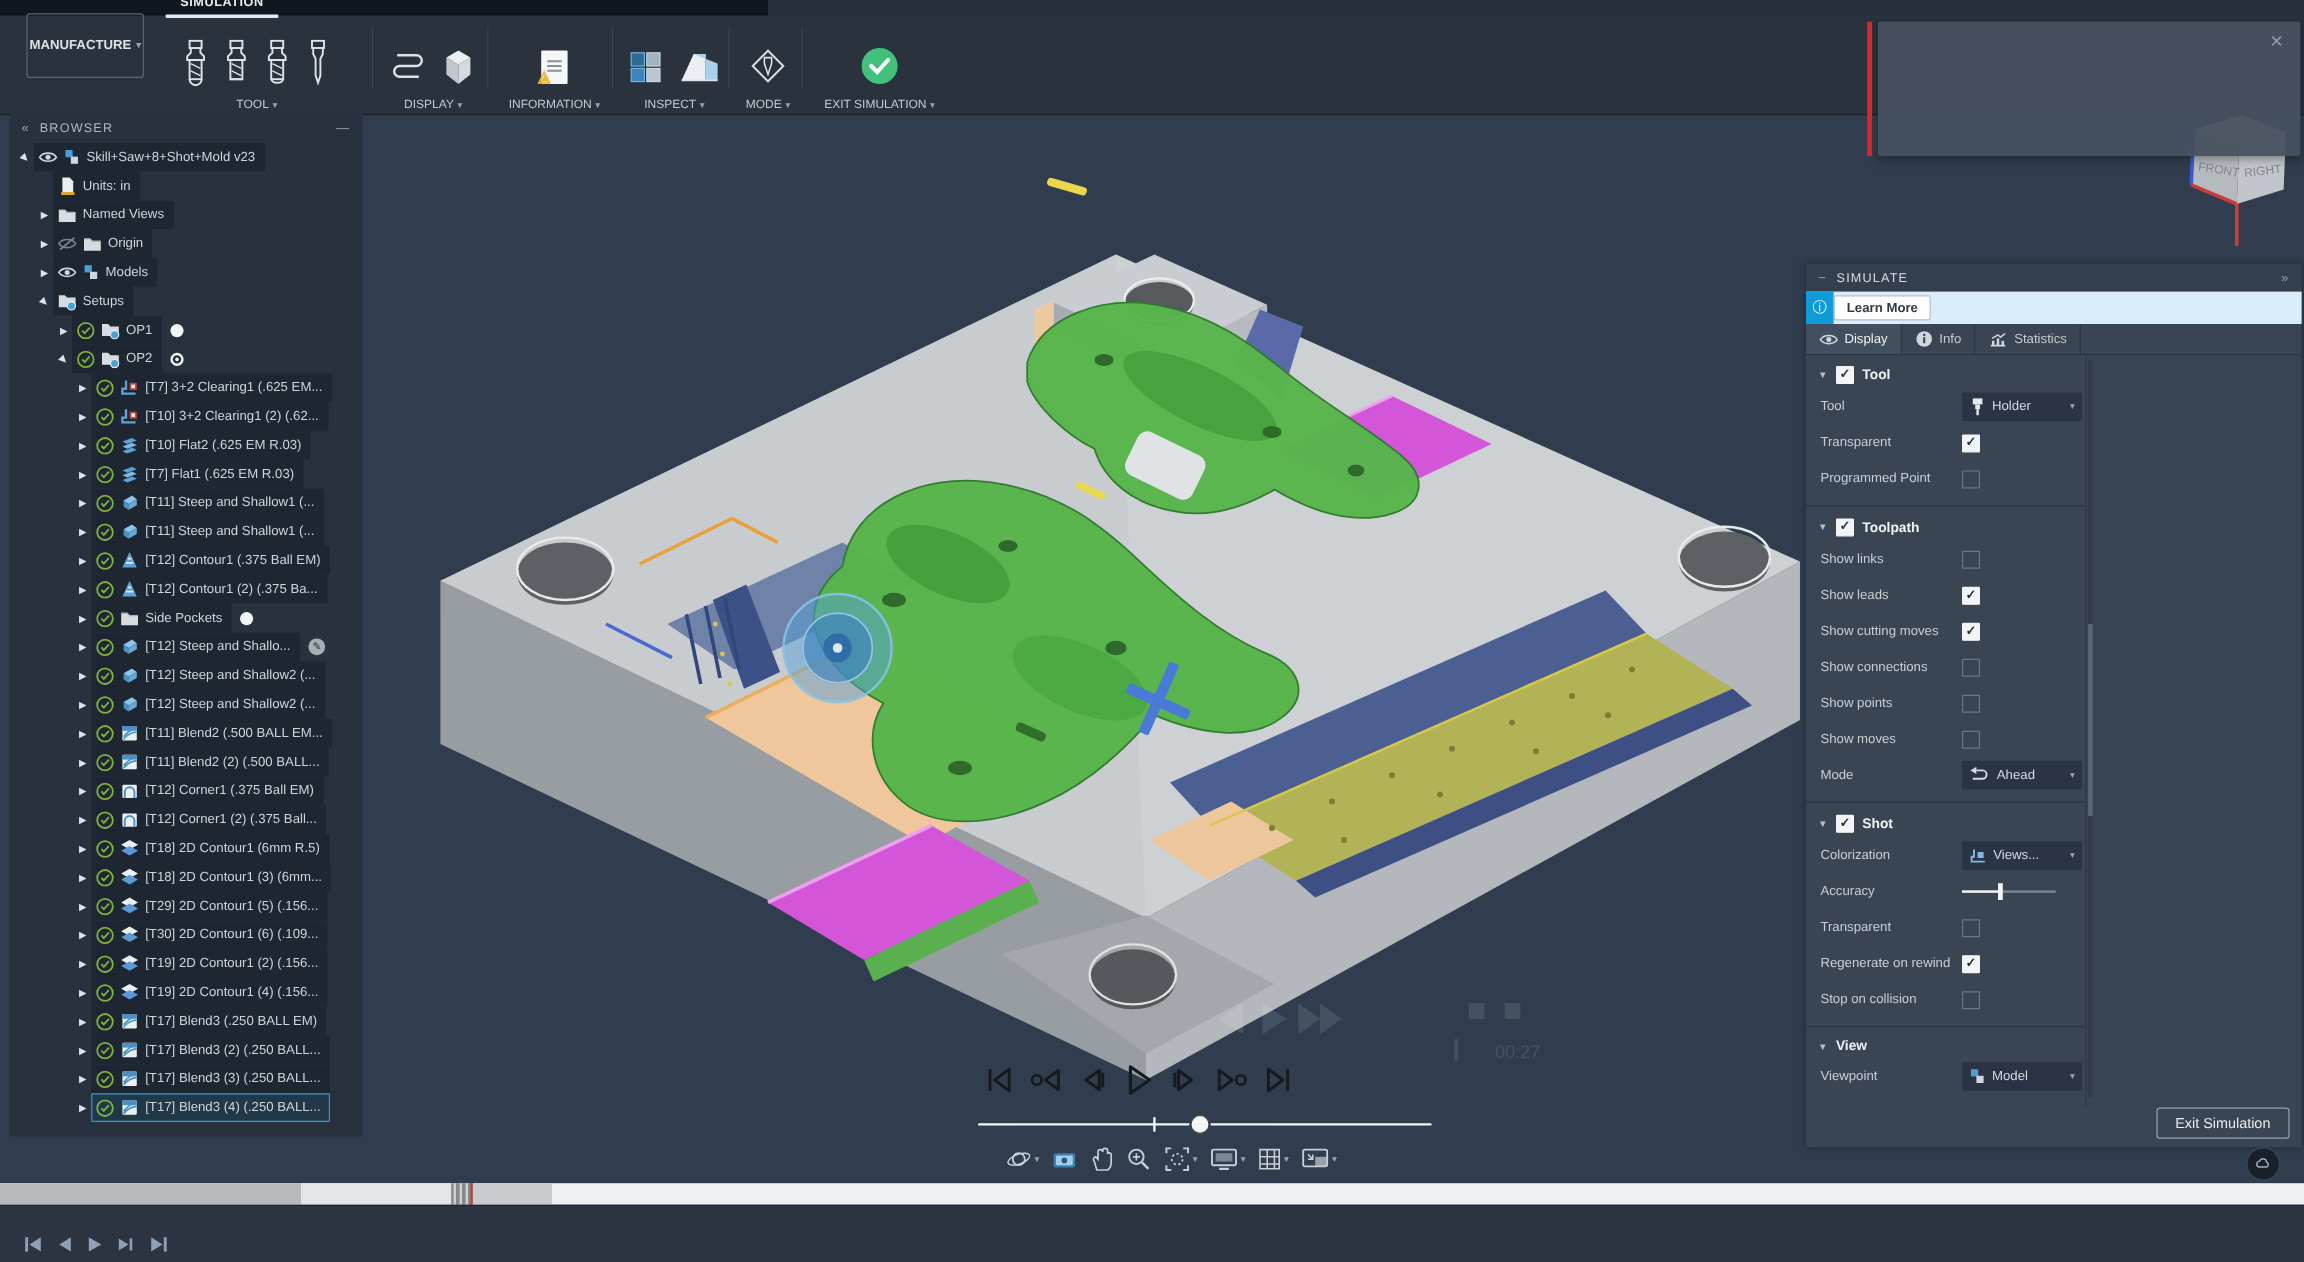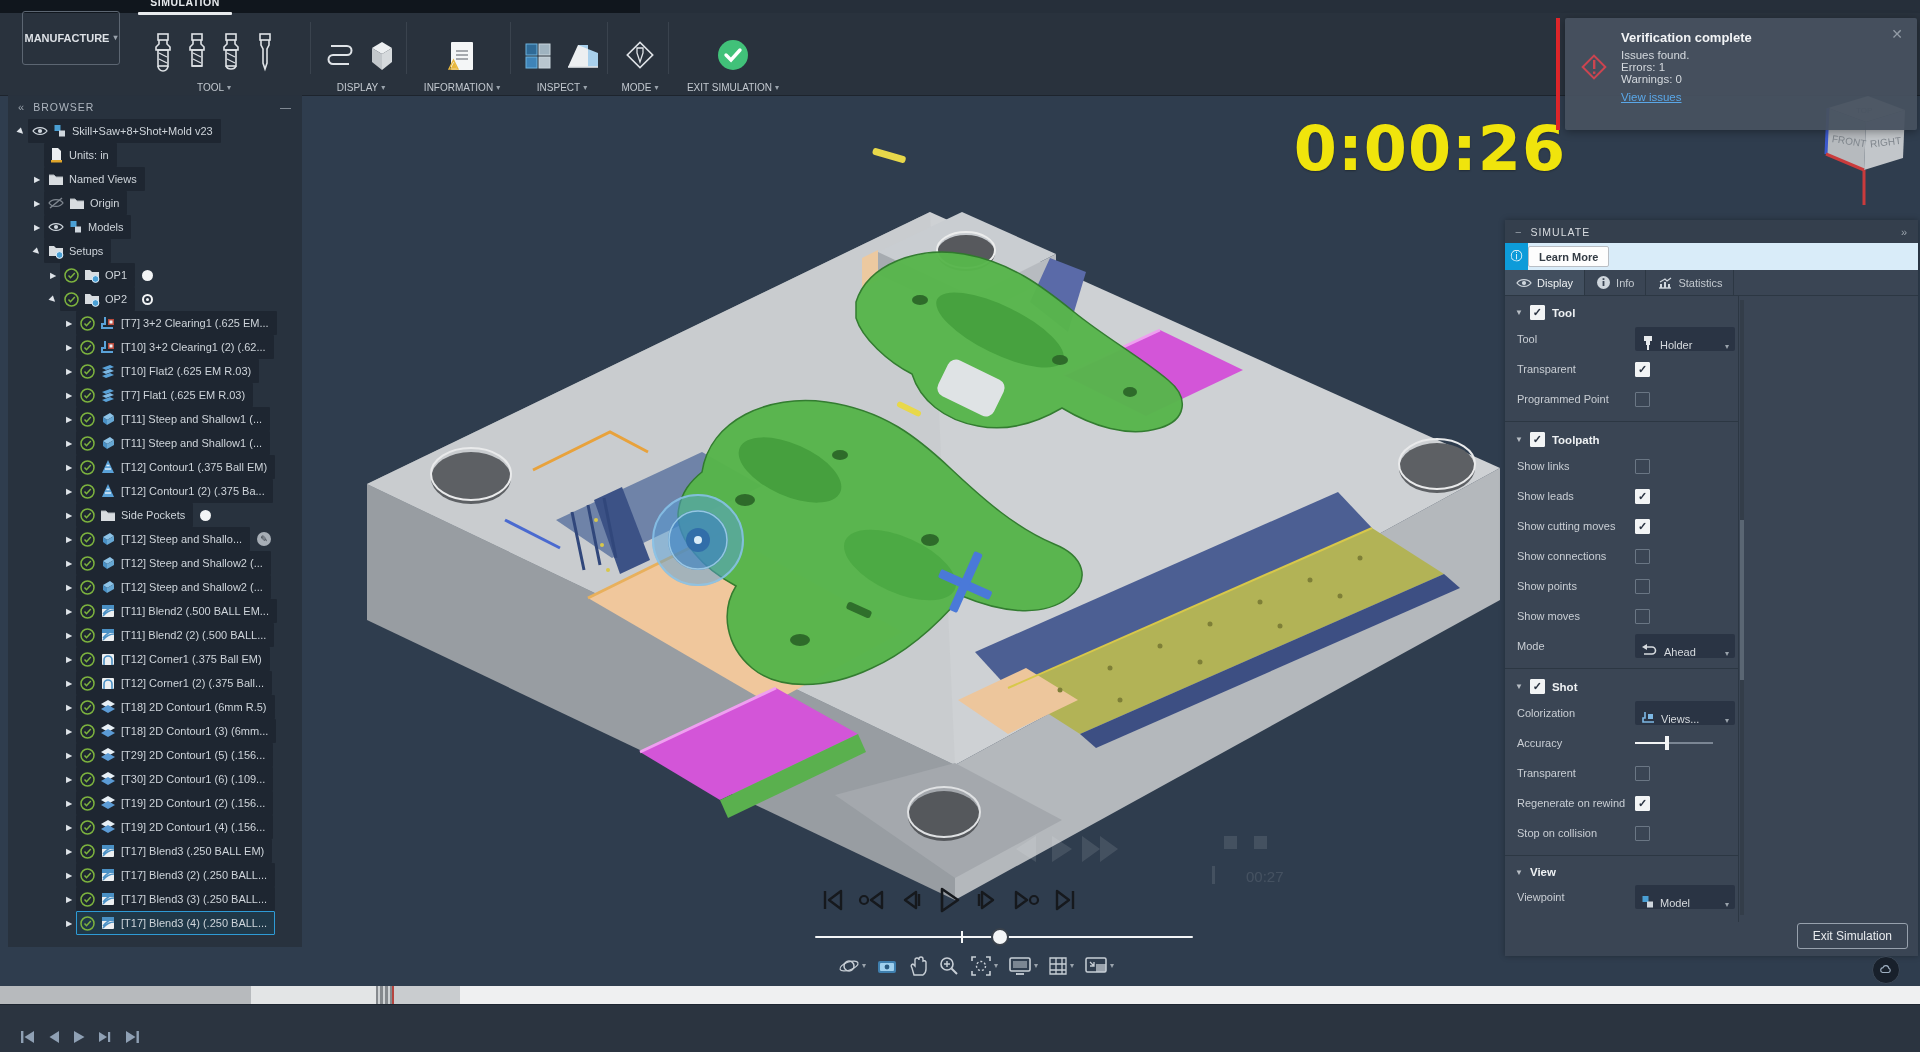--- a/index.html
+++ b/index.html
@@ -58,21 +58,21 @@
   #sim-tabs{height:25px;display:flex;background:#39445200;border-bottom:1px solid #2c3743;}
   .sim-tab{display:flex;align-items:center;gap:5px;padding:0 11px;border-right:1px solid #2c3743;color:#c3c9cf;cursor:pointer;}
   .sim-tab.active{background:#424f5f;color:#eef1f3;}
   #sim-content{position:absolute;left:0;top:75px;width:233px;bottom:34px;border-right:1px solid #2c3743;overflow:hidden;}
   .sec-hdr{display:flex;align-items:center;gap:7px;padding:10px 0 4px 10px;color:#eef1f3;font-weight:bold;font-size:11.5px;}
   .sec-hdr .tri{color:#b7bdc4;font-size:8px;}
   .prow{height:30px;display:flex;align-items:center;padding-left:12px;position:relative;}
   .prow .plabel{width:118px;color:#c9ced4;}
   .cb{width:15px;height:15px;border:1px solid #6a7684;border-radius:1px;box-sizing:border-box;background:transparent;cursor:pointer;}
   .cb.on{background:#f2f4f5;border-color:#f2f4f5;color:#2b3442;font-size:11px;line-height:13px;text-align:center;font-weight:bold;}
-  .dd{display:flex;align-items:flex-end;gap:5px;background:#2a3444;border-radius:2px;height:24px;padding:0 6px;min-width:88px;color:#d6dade;cursor:pointer;}
+  .dd{display:flex;align-items:center;gap:5px;background:#2a3444;border-radius:2px;height:24px;padding:0 6px;min-width:88px;color:#d6dade;cursor:pointer;}
   .dd .caret{margin-left:auto;}
   .slider{position:relative;width:78px;height:14px;cursor:pointer;}
   .slider .track{position:absolute;left:0;top:6px;width:100%;height:2px;background:#7b8694;}
   .slider .fill{position:absolute;left:0;top:6px;height:2px;background:#f2f4f5;}
   .slider .thumb{position:absolute;top:0;width:4px;height:14px;background:#f2f4f5;}
   .sec-div{height:1px;background:#2c3743;margin:7px 0 0 0;}
   #exit-sim{position:absolute;right:10px;bottom:7px;border:1px solid #97a1ad;border-radius:3px;color:#e8ebee;font-size:12px;padding:5px 15px;cursor:pointer;background:transparent;}
   #sim-scrollbar{position:absolute;left:235px;top:80px;width:4px;height:615px;background:#333d49;}
   #sim-scrollthumb{position:absolute;left:235px;top:300px;width:4px;height:160px;background:#5a6673;}
   
@@ -967,21 +967,20 @@
                 <path d="M3 11 q5-6 10-7 M3 13 q5-6 11-6" stroke="#4a90c4" stroke-width="1.4" fill="none"></path>
                 <rect x="2" y="2" width="12" height="4" fill="#4a90c4"></rect>
               </svg>
             </span>
             <span>[T17] Blend3 (4) (.250 BALL...</span>
           </span>
         </div>
       </div>
 </div>
 
-<div id="timer" class="abs">0:00:26</div>
 <div id="playbar" class="abs">
       <span class="icn">
         <svg width="26" height="24" viewBox="0 0 26 24">
           <path d="M5 3 V21 M21 3 L9 12 L21 21 Z" fill="none" stroke="#16191d" stroke-width="2.4" stroke-linejoin="round"></path>
         </svg>
       </span>
       <span class="icn">
         <svg width="28" height="24" viewBox="0 0 28 24">
           <circle cx="6" cy="12" r="4" fill="none" stroke="#16191d" stroke-width="2.2"></circle>
           <path d="M24 4 L13 12 L24 20 Z" fill="none" stroke="#16191d" stroke-width="2.4" stroke-linejoin="round"></path>
@@ -1086,38 +1085,20 @@
             <rect x="12" y="8" width="10" height="8" fill="#c8cfd6" opacity="0.7"></rect>
             <path d="M6 6 l4 4 M10 6 v4 h-4" stroke="#c8cfd6" stroke-width="1.3" fill="none"></path>
           </svg>
         </span>
         <span class="caret">▾</span>
       </div>
     </div>
 
 <div id="toast-red-line" class="abs"></div>
 <div id="toast" class="abs">
-  <div style="display:flex;gap:12px;padding:12px 14px;">
-    <span class="icn" id="toast-icon">
-          <span class="icn">
-            <svg width="30" height="30" viewBox="0 0 30 30">
-              <rect x="7" y="7" width="16" height="16" transform="rotate(45 15 15)" fill="none" stroke="#cc4550" stroke-width="2"></rect>
-              <rect x="14" y="8" width="2.4" height="9" fill="#cc4550"></rect>
-              <rect x="14" y="19.5" width="2.4" height="2.4" fill="#cc4550"></rect>
-            </svg>
-          </span>
-        </span>
-    <div>
-      <div class="title">Verification complete</div>
-      <div style="margin-top:4px">Issues found.</div>
-      <div>Errors: 1</div>
-      <div>Warnings: 0</div>
-      <span id="toast-link">View issues</span>
-    </div>
-  </div>
   <span id="toast-close">✕</span>
 </div>
 
 <div id="simpanel" class="abs">
   <div id="simpanel-hdr">
     <span class="hdr-glyph">−</span>
     <span>SIMULATE</span>
     <span class="spacer"></span>
     <span class="hdr-glyph">»</span>
   </div>

